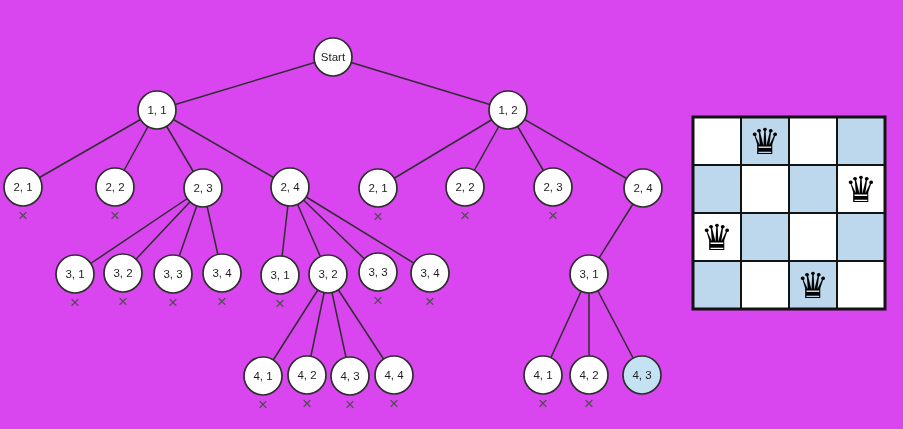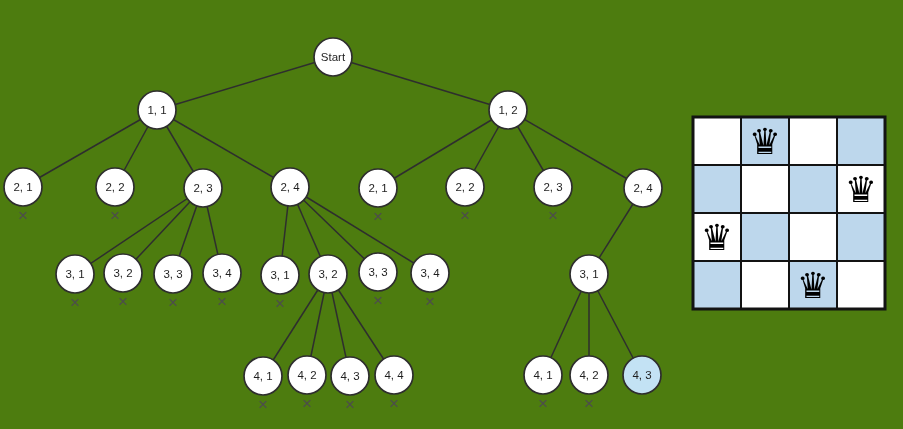--- a/index.html
+++ b/index.html
@@ -5,21 +5,21 @@
   html, body {
     margin: 0;
     padding: 0;
     background: #ffffff;
     font-family: "Liberation Sans", sans-serif;
   }
   #stage {
     position: relative;
     width: 903px;
     height: 429px;
-    background: #4d7c0f;
+    background: #d946ef;
     overflow: hidden;
   }
   svg text {
     font-family: "Liberation Sans", "DejaVu Sans", sans-serif;
     user-select: none;
   }
 </style>
 </head>
 <body>
 

